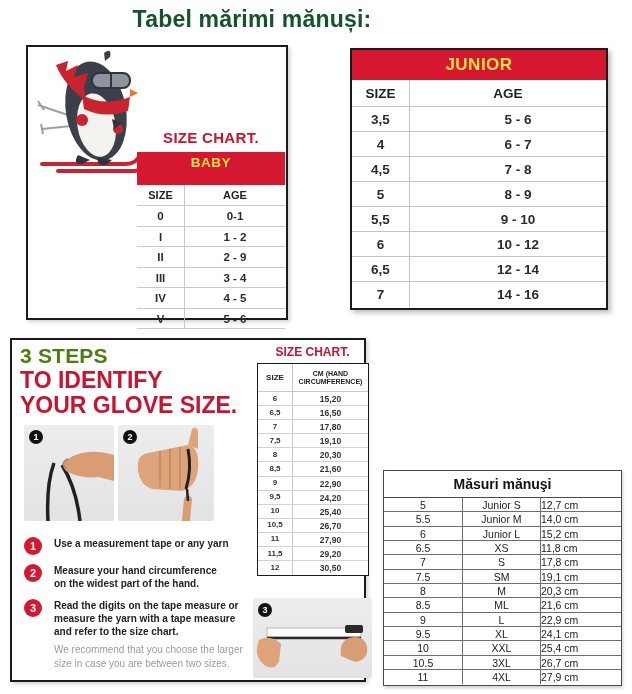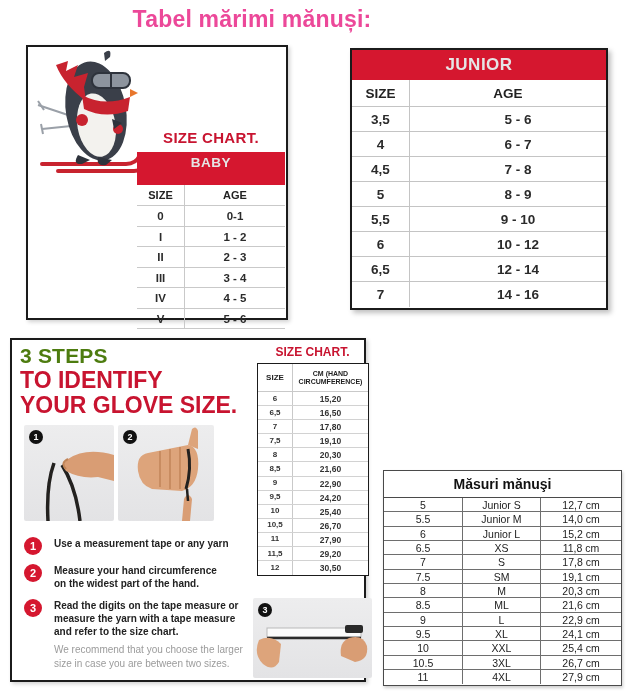--- a/index.html
+++ b/index.html
@@ -1,31 +1,31 @@
 <!DOCTYPE html>
 <html><head>
 <meta charset="utf-8">
 <style>
   * { margin:0; padding:0; box-sizing:border-box; }
   html,body { background:#fff; }
   body { font-family:"Liberation Sans", sans-serif; width:632px; height:694px; position:relative; overflow:hidden; }
   .canvas { position:absolute; inset:0; background:#fff; }
 
   .page-title { position:absolute; top:6px; left:0; width:504px; text-align:center;
-    font-size:23px; font-weight:bold; color:#ec4899; letter-spacing:0.2px; }
+    font-size:23px; font-weight:bold; color:#14532d; letter-spacing:0.2px; }
 
   .panel { position:absolute; background:#fff; }
 
   
   .panel-a { left:26px; top:45px; width:262px; height:275px; border:2px solid #1b1b1b; box-shadow:2px 2px 4px rgba(0,0,0,.18); }
   .penguin { position:absolute; left:6px; top:2px; }
   .sc-label-a { position:absolute; left:109px; top:82px; width:148px; text-align:center;
     color:#c81430; font-size:15px; font-weight:800; letter-spacing:0.3px; }
   .baby-table { position:absolute; left:109px; top:105px; width:148px; }
-  .band { background:#d5172f; color:#e5e5e5; font-weight:800; text-align:center; }
+  .band { background:#d5172f; color:#fde047; font-weight:800; text-align:center; }
   .baby-table .band { height:33px; line-height:21px; font-size:13.5px; letter-spacing:0.5px; }
   .baby-table .thead { display:flex; height:21px; line-height:21px; font-size:11px; font-weight:800; color:#222; border-bottom:1px solid #c9c9c9; }
   .baby-table .c1 { width:48px; text-align:center; border-right:1px solid #c9c9c9; }
   .baby-table .c2 { flex:1; text-align:center; }
   .baby-table .tr { display:flex; height:20.5px; line-height:20.5px; font-size:11.5px; font-weight:700; color:#2b2b2b; border-bottom:1px solid #c9c9c9; }
 
   
   .panel-b { left:350px; top:48px; width:258px; height:262px; border:2.5px solid #1b1b1b; box-shadow:3px 3px 5px rgba(0,0,0,.25); }
   .panel-b .band { height:30px; line-height:30px; font-size:17px; letter-spacing:0.5px; }
   .panel-b .thead { display:flex; height:27px; line-height:27px; font-size:13.5px; font-weight:800; color:#222; border-bottom:1px solid #c4c4c4; }
@@ -63,21 +63,21 @@
   .unisex-table .tr:last-child { border-bottom:none; }
   .unisex-table .tr .c2 { line-height:14.1px; padding:0; }
 
   
   .panel-d { left:383px; top:470px; width:239px; height:216px; border:1.5px solid #4a4a4a; box-shadow:1px 2px 3px rgba(0,0,0,.2); }
   .panel-d .title { height:27px; line-height:27px; text-align:center; font-size:14px; font-weight:bold; color:#111; border-bottom:1.5px solid #4a4a4a; }
   .panel-d .tr { display:flex; height:14.35px; line-height:14.35px; font-size:10.5px; color:#222; border-bottom:1px solid #6e6e6e; }
   .panel-d .tr:last-child { border-bottom:none; }
   .panel-d .cA { width:79px; text-align:center; border-right:1px solid #6e6e6e; }
   .panel-d .cB { width:78px; text-align:center; border-right:1px solid #6e6e6e; }
-  .panel-d .cC { flex:1; text-align:center; }
+  .panel-d .cC { flex:1; }
 </style>
 </head>
 <body>
 
 <div class="canvas">
 
   <div class="page-title">Tabel mărimi mănuși:</div>
 
   <section class="panel panel-a">
     <svg class="penguin" width="120" height="128" viewBox="0 0 120 128">
@@ -127,21 +127,21 @@
             <span class="c2">0-1</span>
           </div>
 
           <div class="tr">
             <span class="c1">I</span>
             <span class="c2">1 - 2</span>
           </div>
 
           <div class="tr">
             <span class="c1">II</span>
-            <span class="c2">2 - 3</span>
+            <span class="c2">2 - 9</span>
           </div>
 
           <div class="tr">
             <span class="c1">III</span>
             <span class="c2">3 - 4</span>
           </div>
 
           <div class="tr">
             <span class="c1">IV</span>
             <span class="c2">4 - 5</span>

